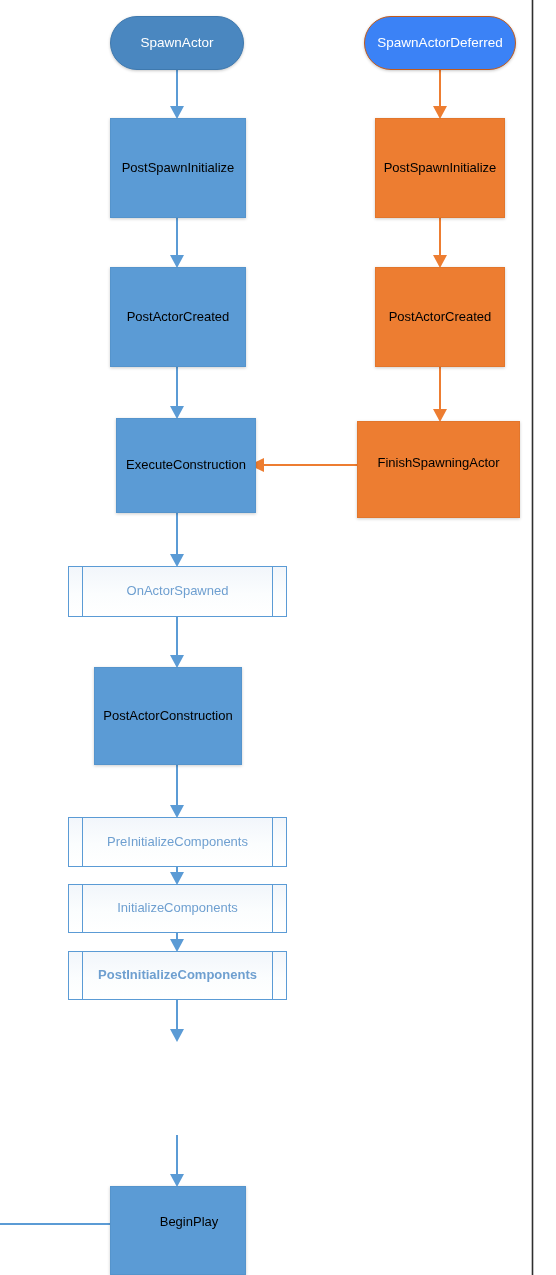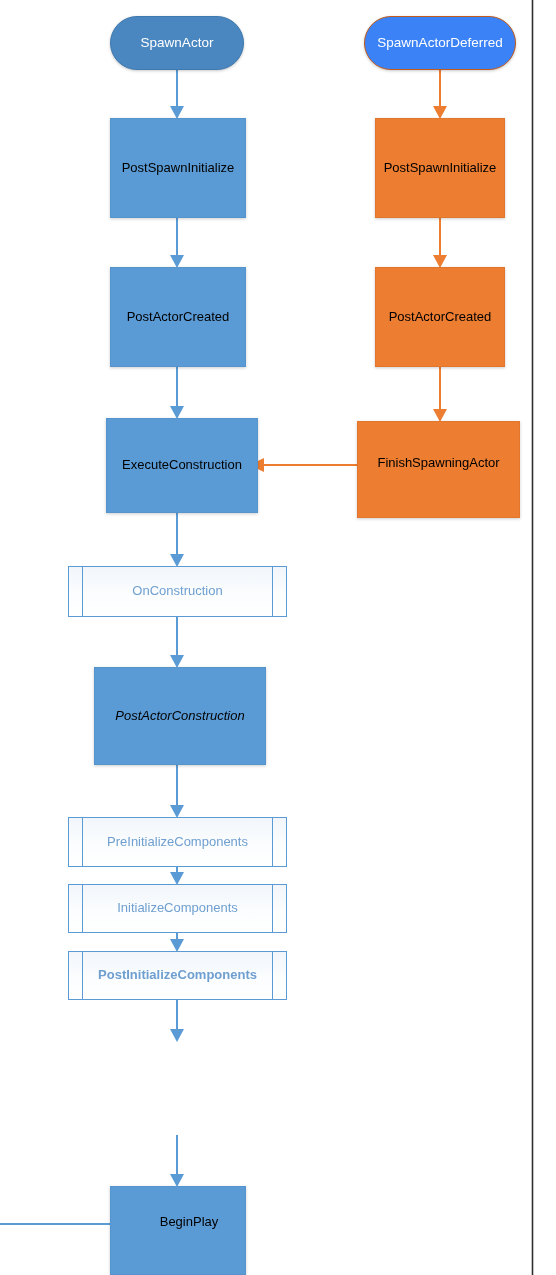--- a/index.html
+++ b/index.html
@@ -206,35 +206,35 @@
   </div>
 
   <div class="node proc blue" style="left:110px; top:267px; width:136px; height:100px;">
     <span class="node-label">PostActorCreated</span>
   </div>
 
   <div class="node proc orange" style="left:375px; top:267px; width:130px; height:100px;">
     <span class="node-label">PostActorCreated</span>
   </div>
 
-  <div class="node proc blue" style="left:106px; top:418px; width:152px; height:95px;">
+  <div class="node proc blue" style="left:116px; top:418px; width:140px; height:95px;">
     <span class="node-label">ExecuteConstruction</span>
   </div>
 
   <div class="node proc orange" style="left:357px; top:421px; width:163px; height:97px;">
     <span class="node-label" style="transform:translateY(-6px);">FinishSpawningActor</span>
   </div>
 
   <div class="node subproc" style="left:68px; top:566px; width:219px; height:51px;">
     <span class="bar left"></span>
     <span class="bar right"></span>
-    <span class="node-label">OnConstruction</span>
-  </div>
-
-  <div class="node proc blue" style="left:94px; top:667px; width:172px; height:98px;font-style:italic;">
+    <span class="node-label">OnActorSpawned</span>
+  </div>
+
+  <div class="node proc blue" style="left:94px; top:667px; width:148px; height:98px;">
     <span class="node-label">PostActorConstruction</span>
   </div>
 
   <div class="node subproc" style="left:68px; top:817px; width:219px; height:50px;">
     <span class="bar left"></span>
     <span class="bar right"></span>
     <span class="node-label">PreInitializeComponents</span>
   </div>
 
   <div class="node subproc" style="left:68px; top:884px; width:219px; height:49px;">

